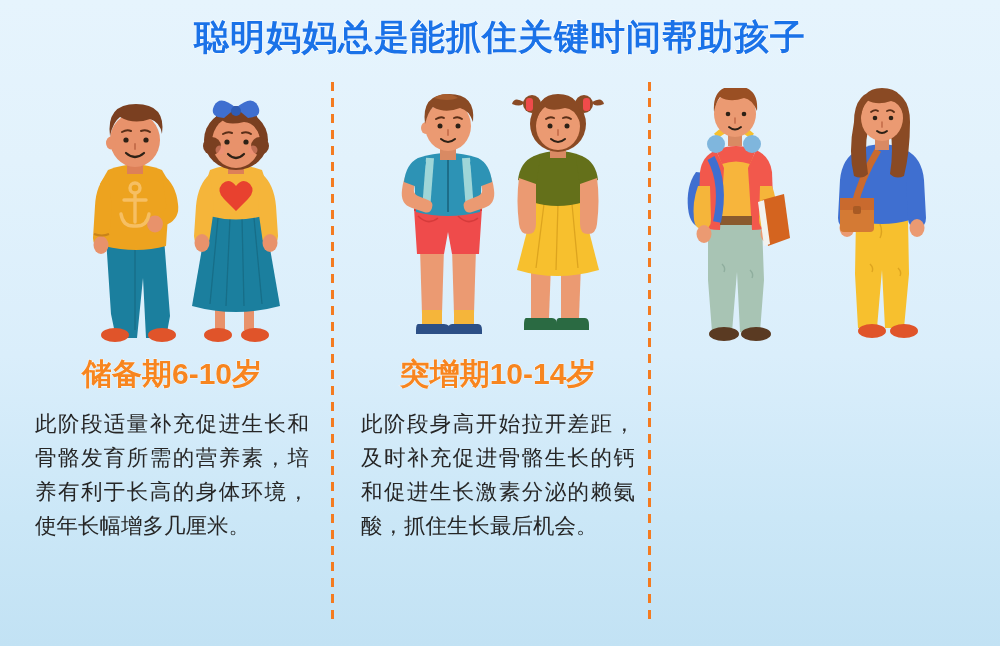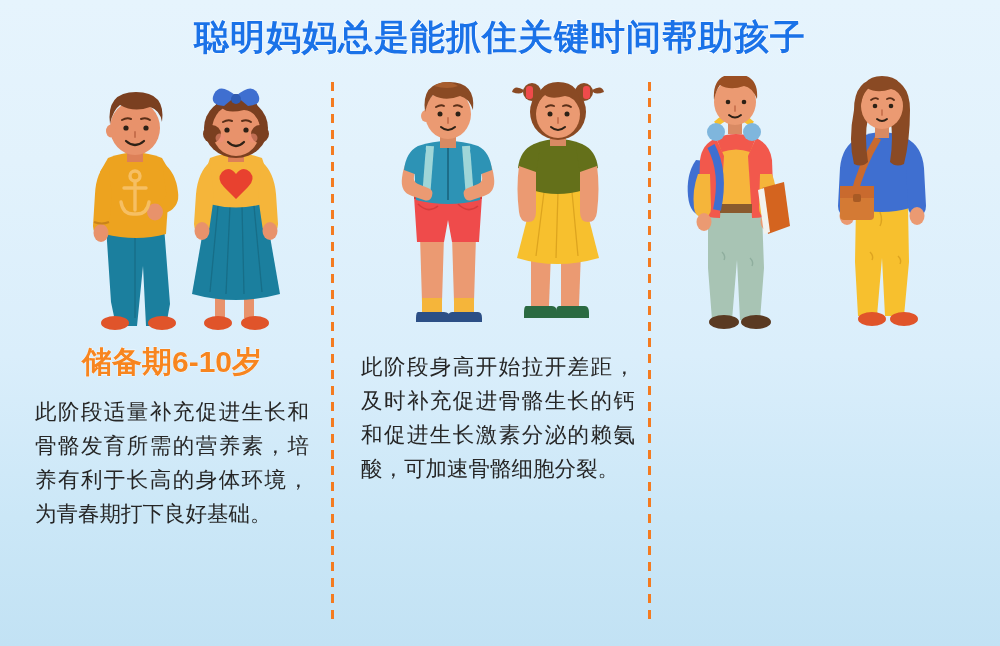--- a/index.html
+++ b/index.html
@@ -23,21 +23,21 @@
   
   .divider{
     position:absolute;top:82px;height:538px;width:3px;
     background-image:linear-gradient(180deg,#f47b20 0 9px,rgba(255,255,255,0) 9px 16px);
     background-size:3px 16px;
   }
   .divider.d1{left:331px;}
   .divider.d2{left:648px;}
 
   
-  .col{position:absolute;top:76px;width:300px;height:520px;}
+  .col{position:absolute;top:88px;width:300px;height:520px;}
   .col.c1{left:22px;}
   .col.c2{left:348px;}
   .col.c3{left:666px;}
 
   .art{position:relative;width:300px;height:262px;}
   .art svg{position:absolute;left:0;top:0;}
 
   .heading{
     text-align:center;
     font-size:30px;font-weight:bold;
@@ -158,21 +158,21 @@
           <circle cx="224" cy="54" r="2.6" fill="#2d2116"></circle>
           <path d="M201 46 q5 -3 9 -1" stroke="#5a2f18" stroke-width="2" fill="none" stroke-linecap="round"></path>
           <path d="M220 45 q5 -2 9 1" stroke="#5a2f18" stroke-width="2" fill="none" stroke-linecap="round"></path>
           <circle cx="198" cy="62" r="4.5" fill="#ef8d77" opacity="0.6"></circle>
           <circle cx="231" cy="62" r="4.5" fill="#ef8d77" opacity="0.6"></circle>
           <path d="M206 66 q8 8 16 0" stroke="#2d2116" stroke-width="2.2" fill="none" stroke-linecap="round"></path>
         </g>
       </svg>
     </div>
     <div class="heading">储备期6-10岁</div>
-    <div class="body-text">此阶段适量补充促进生长和骨骼发育所需的营养素，培养有利于长高的身体环境，为青春期打下良好基础。</div>
+    <div class="body-text">此阶段适量补充促进生长和骨骼发育所需的营养素，培养有利于长高的身体环境，使年长幅增多几厘米。</div>
   </div>
 
   <div class="col c2">
     <div class="art">
       <svg width="300" height="262" viewBox="0 0 300 262">
 
         <g>
 
           <path d="M72 160 h24 l-2 66 h-20 z" fill="#eb9a72"></path>
           <path d="M104 160 h24 l-2 66 h-20 z" fill="#eb9a72"></path>
@@ -259,21 +259,22 @@
 
           <circle cx="202" cy="38" r="2.5" fill="#2d2116"></circle>
           <circle cx="219" cy="38" r="2.5" fill="#2d2116"></circle>
           <path d="M198 31 q4 -3 8 -1" stroke="#5a2f18" stroke-width="1.9" fill="none" stroke-linecap="round"></path>
           <path d="M215 30 q4 -2 8 1" stroke="#5a2f18" stroke-width="1.9" fill="none" stroke-linecap="round"></path>
           <path d="M210 42 v5" stroke="#c76f4c" stroke-width="1.8" fill="none" stroke-linecap="round"></path>
           <path d="M203 51 q7 6 14 0" stroke="#2d2116" stroke-width="2" fill="none" stroke-linecap="round"></path>
         </g>
       </svg>
     </div>
-    <div class="body-text">此阶段身高开始拉开差距，及时补充促进骨骼生长的钙和促进生长激素分泌的赖氨酸，可加速骨骼细胞分裂。</div>
+    <div class="heading">突增期10-14岁</div>
+    <div class="body-text">此阶段身高开始拉开差距，及时补充促进骨骼生长的钙和促进生长激素分泌的赖氨酸，抓住生长最后机会。</div>
   </div>
 
   <div class="col c3">
     <div class="art">
       <svg width="300" height="262" viewBox="0 0 300 262">
 
         <g>
 
           <path d="M42 136 h54 l2 56 l-4 52 h-20 l-3 -60 l-5 60 h-20 l-4 -52 z" fill="#a8c4b4"></path>
           <g stroke="#8fae9e" stroke-width="1.4" fill="none">

